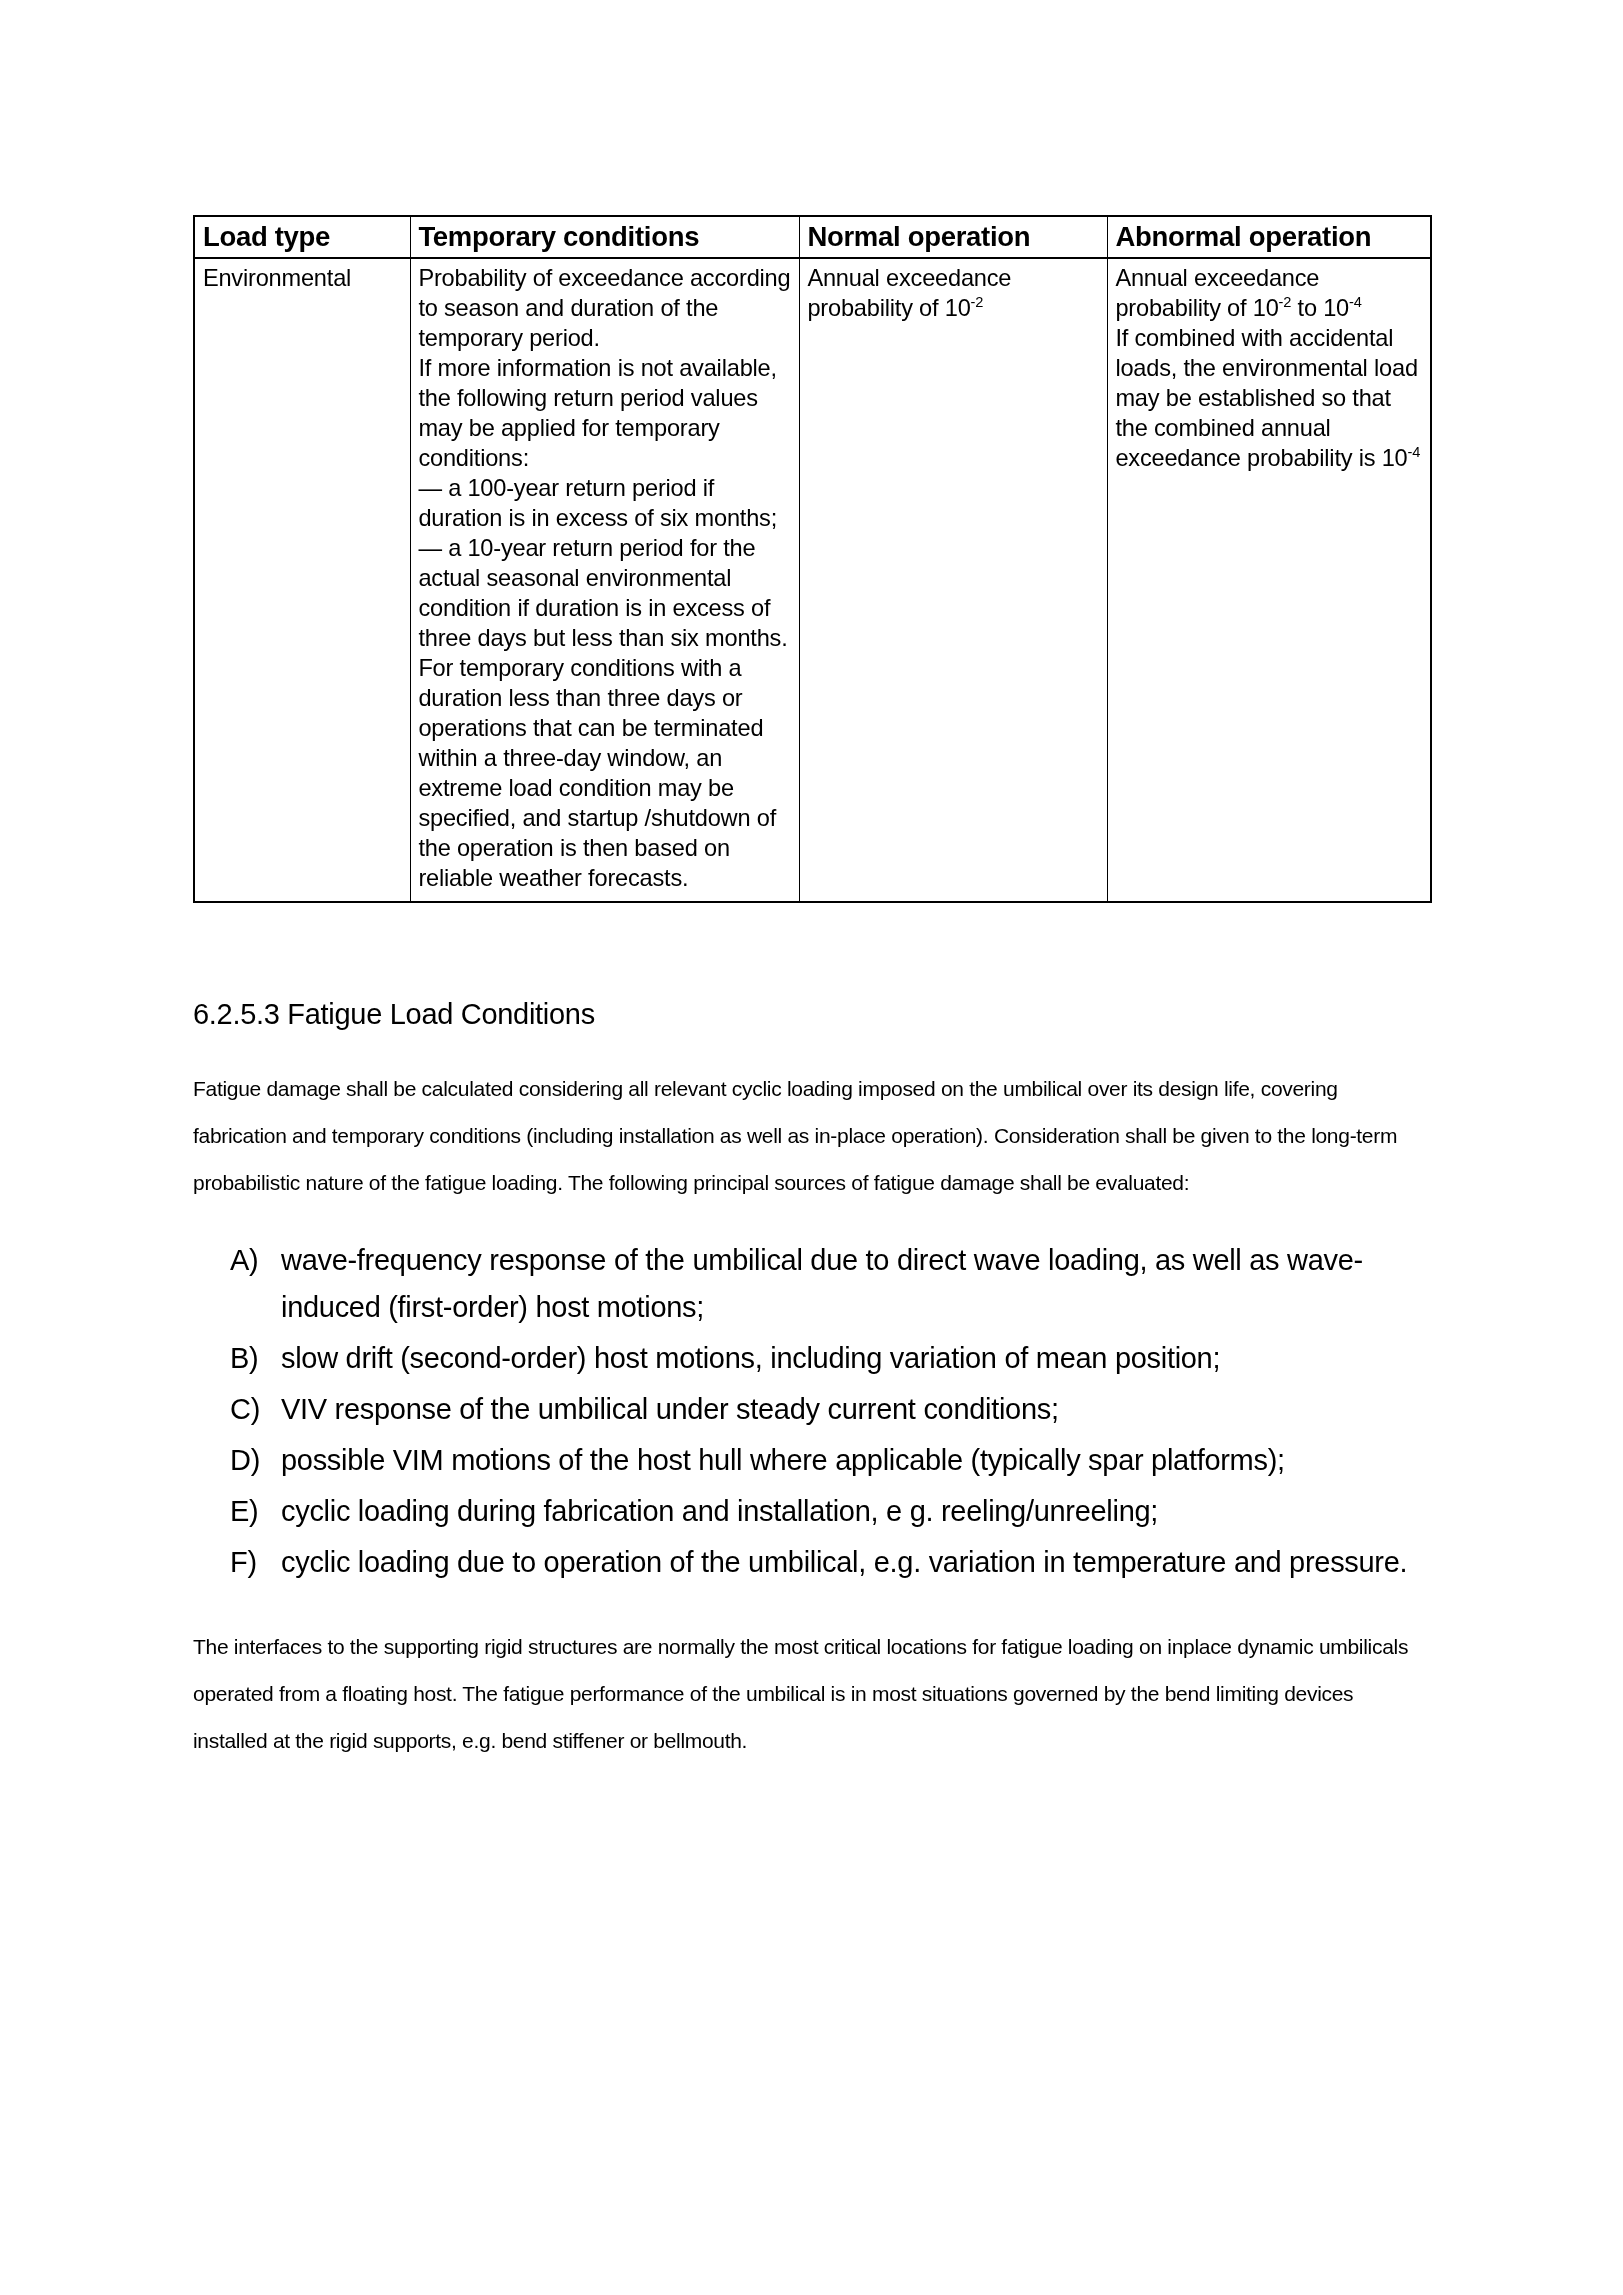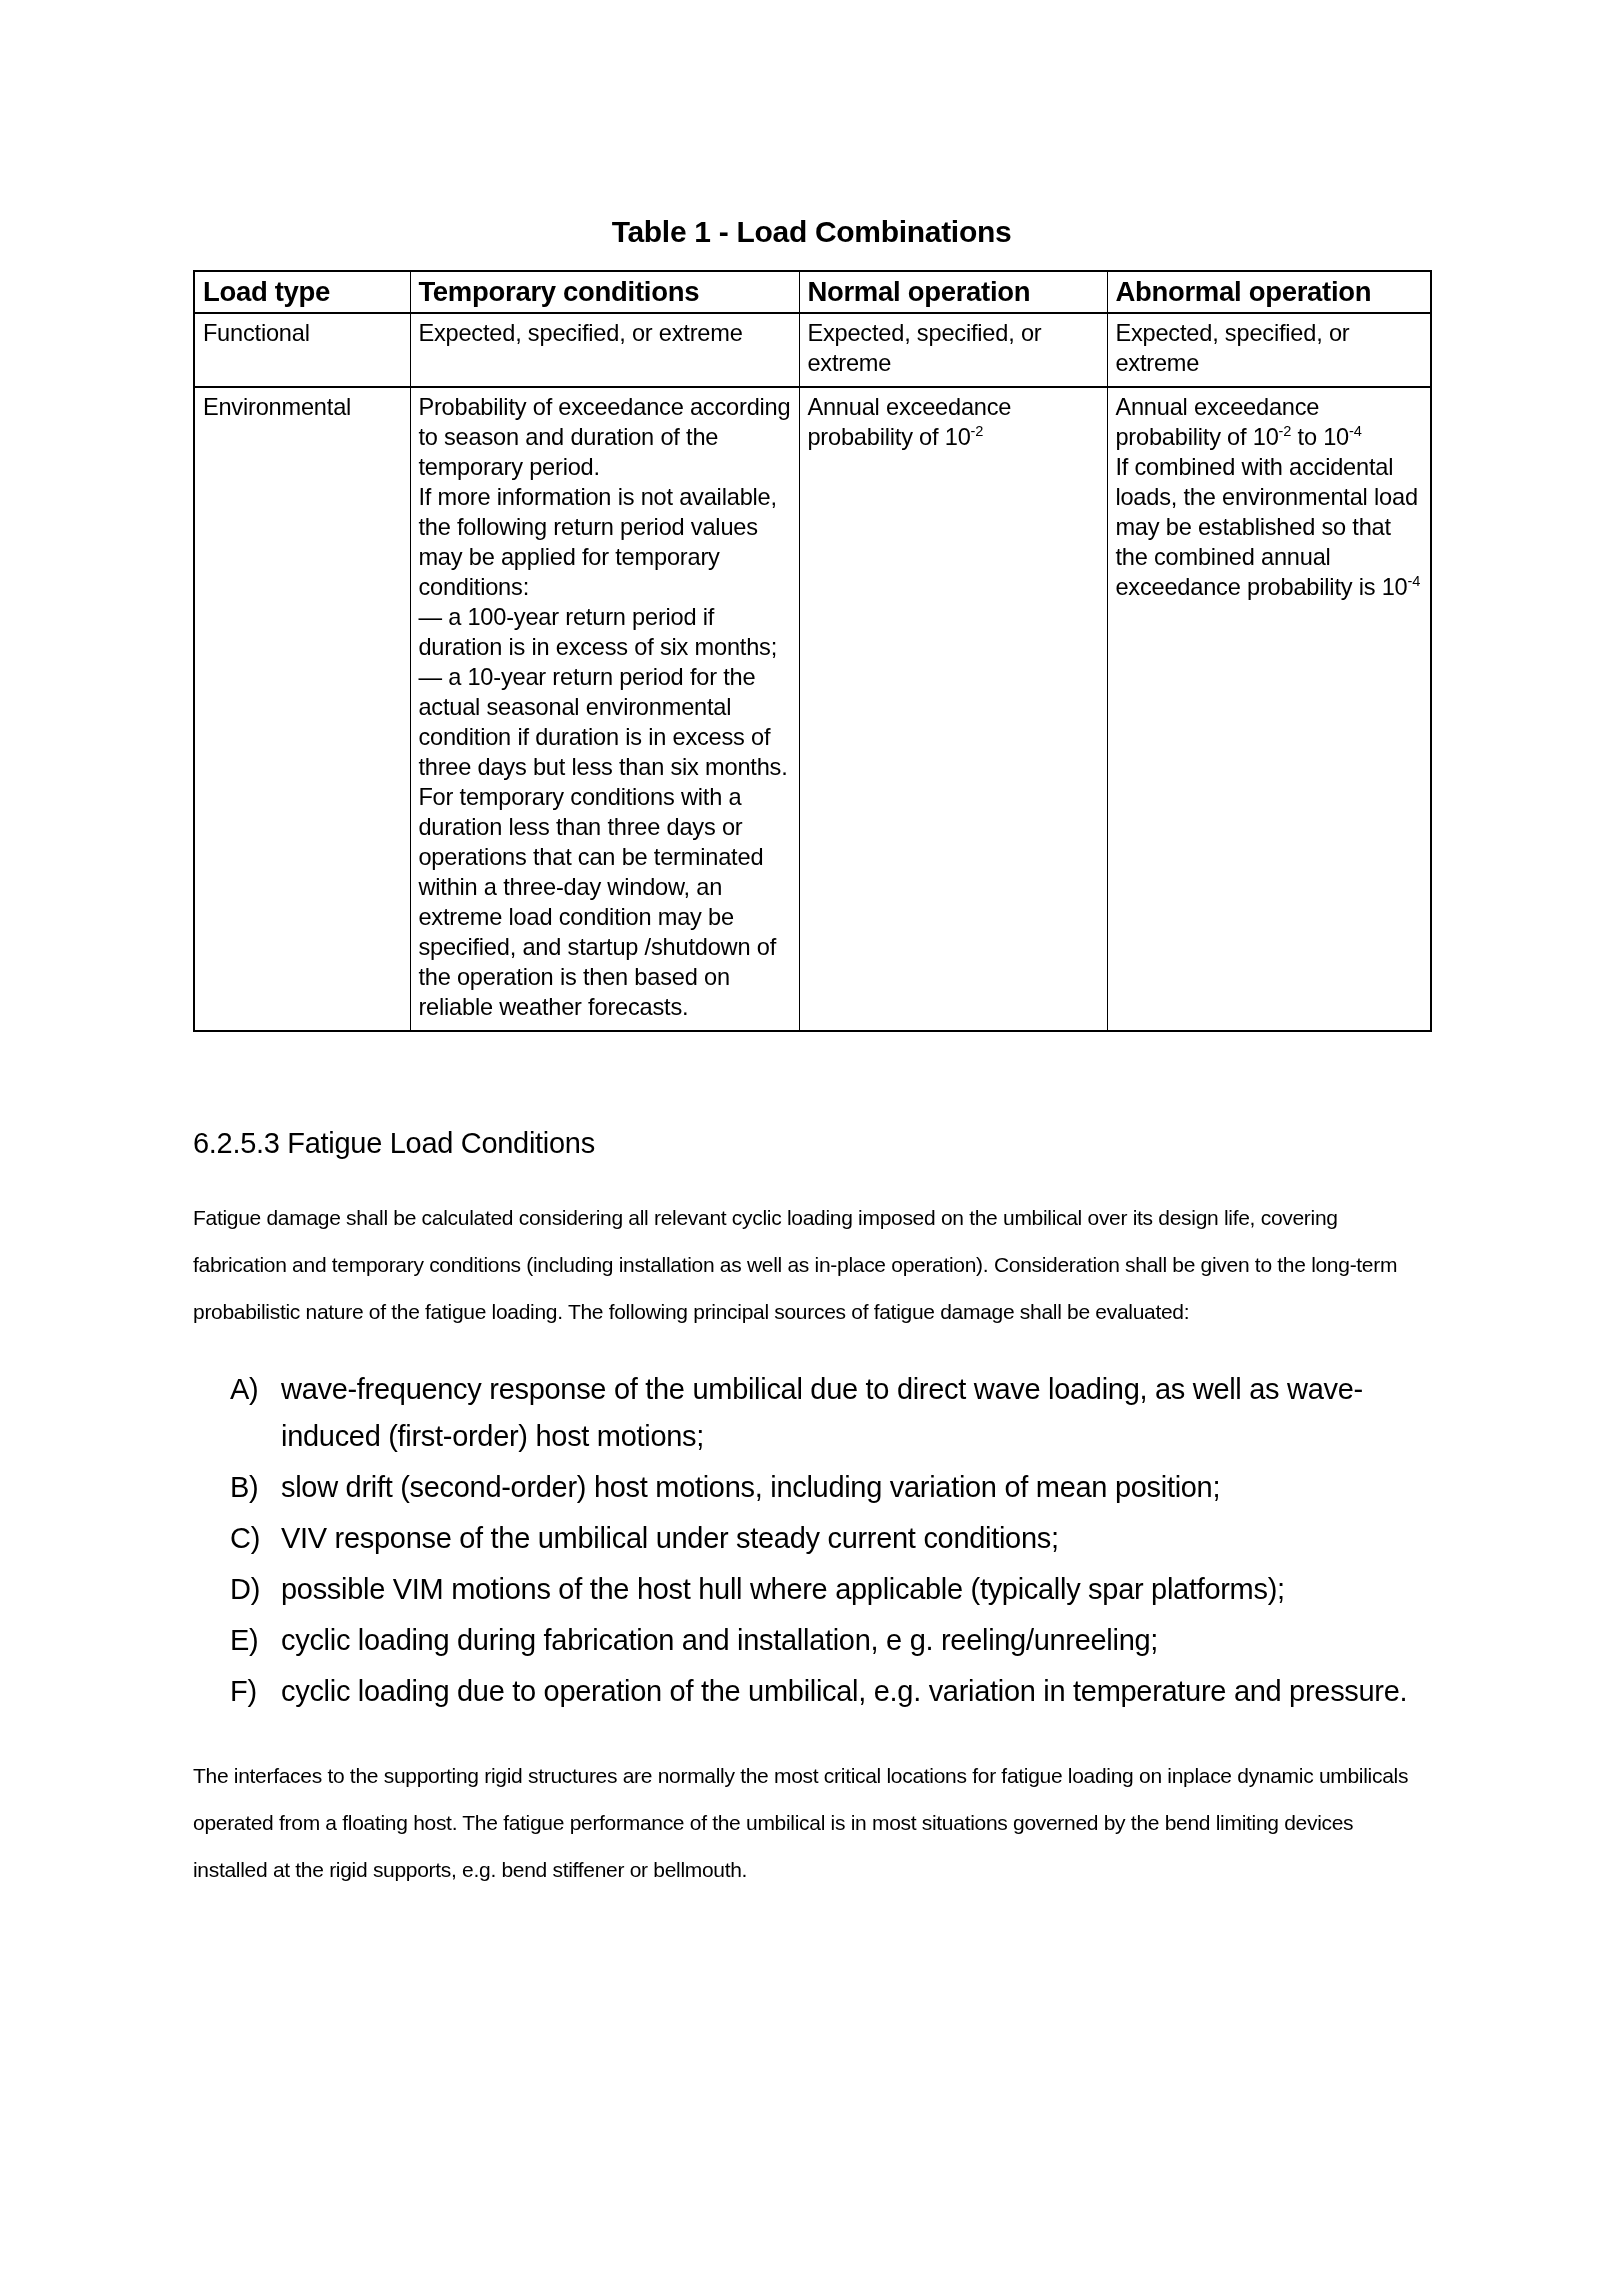--- a/index.html
+++ b/index.html
@@ -95,44 +95,37 @@
   .closing {
     margin-top: 37px;
   }
 </style>
 </head>
 <body>
 
 <div class="page">
   <div class="content">
 
-    <div class="doc-title">Table 1  - Load Combinations</div>
 
     <table class="doc-table">
       <colgroup>
         <col style="width:216px">
         <col style="width:389px">
         <col style="width:308px">
         <col style="width:324px">
       </colgroup>
       <thead>
         <tr>
           <th>Load type</th>
           <th>Temporary conditions</th>
           <th>Normal operation</th>
           <th>Abnormal operation</th>
         </tr>
       </thead>
       <tbody>
-        <tr>
-          <td>Functional</td>
-          <td>Expected, specified, or extreme</td>
-          <td>Expected, specified, or extreme</td>
-          <td>Expected, specified, or extreme</td>
-        </tr>
         <tr>
           <td>Environmental</td>
           <td>Probability of exceedance according to season and duration of the temporary period.<br>If more information is not available, the following return period values may be applied for temporary conditions:<br>— a 100-year return period if duration is in excess of six months;<br>— a 10-year return period for the actual seasonal environmental condition if duration is in excess of three days but less than six months.<br>For temporary conditions with a duration less than three days or operations that can be terminated within a three-day window, an extreme load condition may be specified, and startup /shutdown of the operation is then based on reliable weather forecasts.</td>
           <td>Annual exceedance probability of 10<sup>-2</sup></td>
           <td>Annual exceedance probability of 10<sup>-2</sup> to 10<sup>-4</sup><br>If combined with accidental loads, the environmental load may be established so that the combined annual exceedance probability is 10<sup>-4</sup></td>
         </tr>
       </tbody>
     </table>
 
     <div class="section-heading">6.2.5.3 Fatigue Load Conditions</div>

